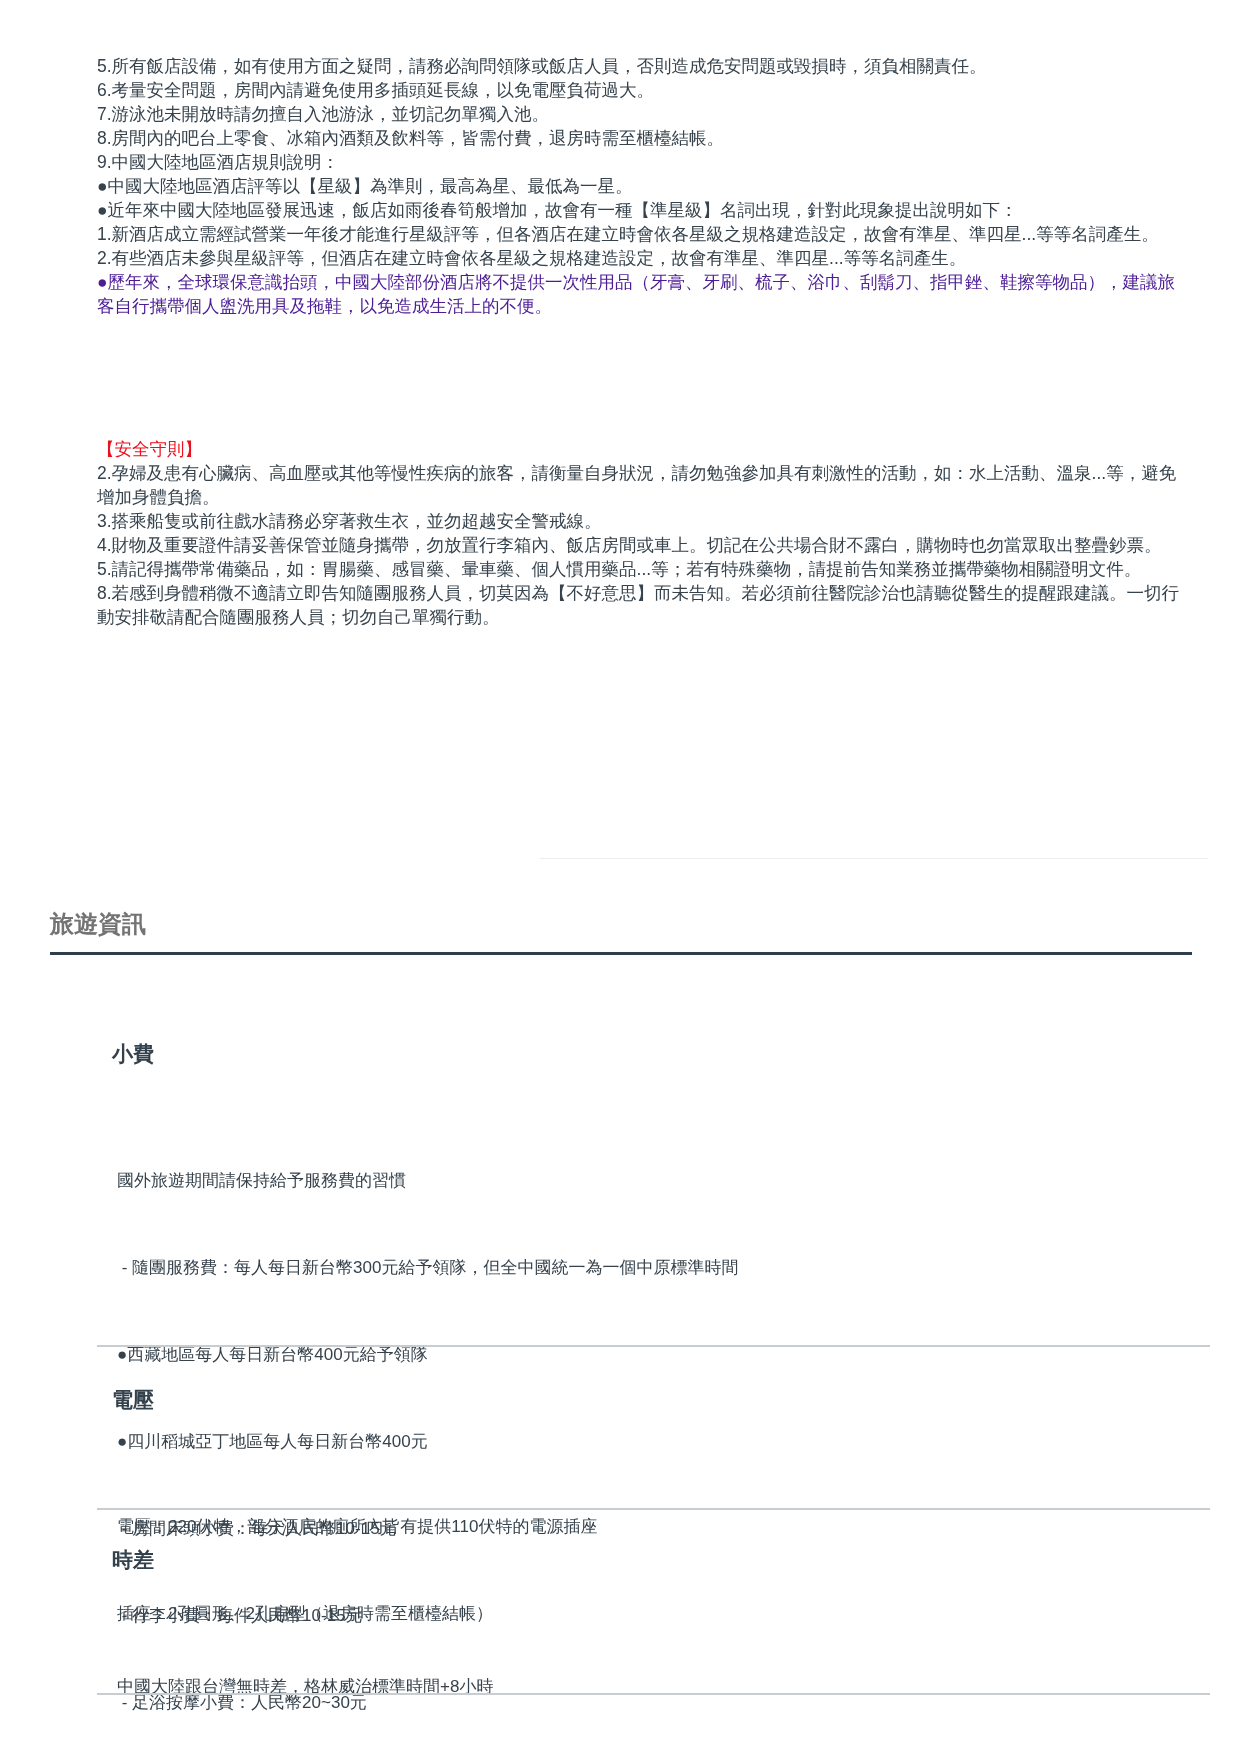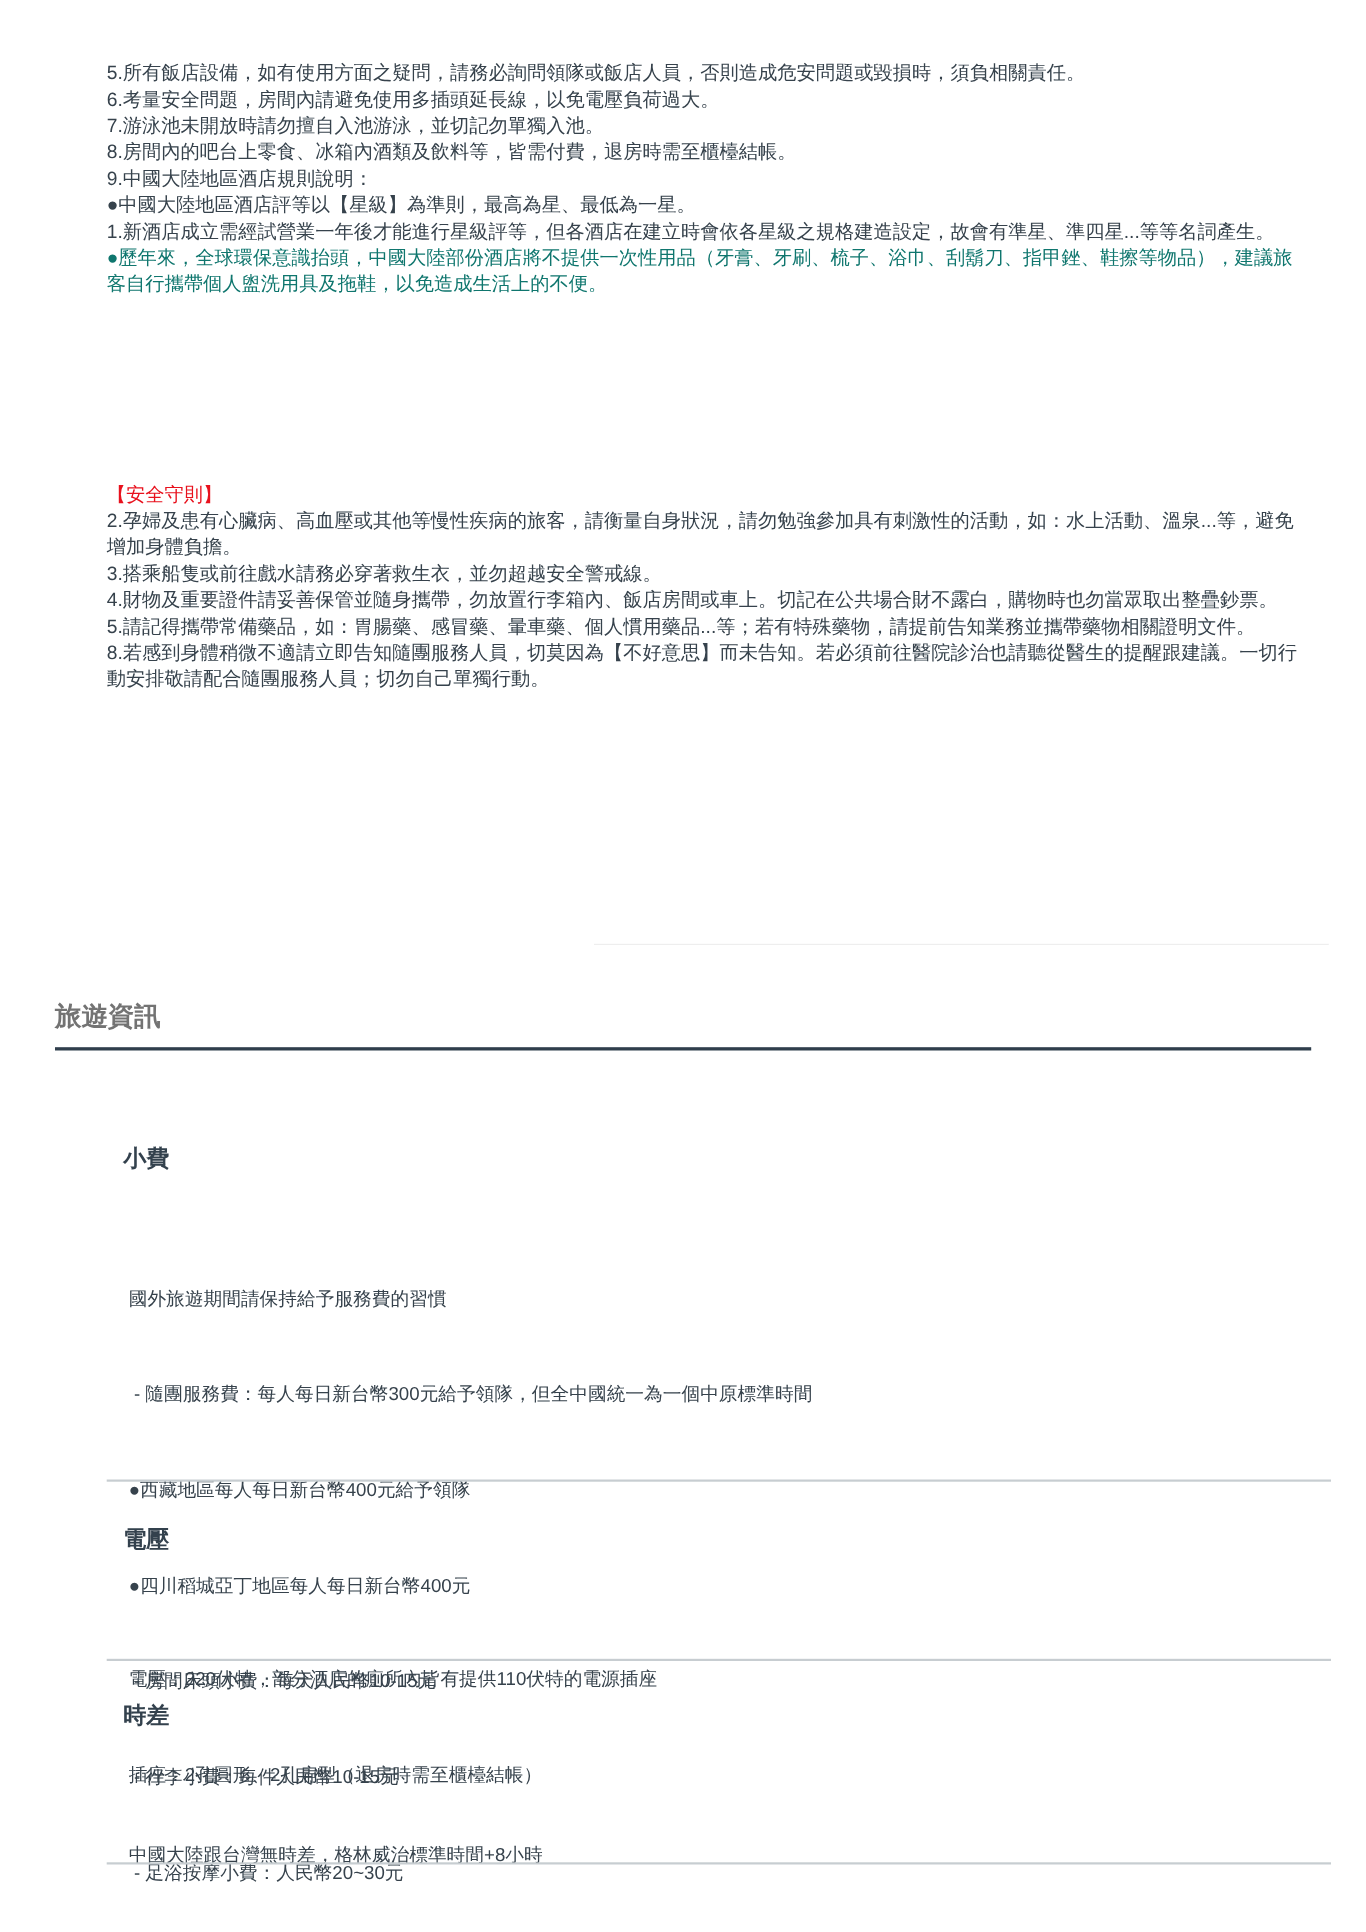--- a/index.html
+++ b/index.html
@@ -6,21 +6,21 @@
   body{
     width:1242px;height:1756px;background:#ffffff;
     font-family:"Liberation Sans","DejaVu Sans",sans-serif;
     color:#36424c;
   }
   .page{position:relative;width:1242px;height:1756px;background:#fff;overflow:hidden;}
 
   
   .notes{position:absolute;left:97px;top:54px;width:1092px;font-size:17.5px;line-height:24px;}
   .notes p{margin:0;}
-  .orange{color:#0f766e;}
+  .orange{color:#4c1d95;}
   .safety{position:absolute;left:97px;top:437px;width:1092px;font-size:17.5px;line-height:24px;}
   .safety p{margin:0;}
   .safety-title{color:#e8111d;}
 
   
   .travel-title{
     position:absolute;left:50px;top:908px;width:1142px;margin:0;
     font-size:24px;font-weight:700;color:#737373;
     padding-bottom:12px;border-bottom:3px solid #2f3e4c;
   }
@@ -45,21 +45,23 @@
 
 <div class="page">
 
   <section class="notes">
     <p>5.所有飯店設備，如有使用方面之疑問，請務必詢問領隊或飯店人員，否則造成危安問題或毀損時，須負相關責任。</p>
     <p>6.考量安全問題，房間內請避免使用多插頭延長線，以免電壓負荷過大。</p>
     <p>7.游泳池未開放時請勿擅自入池游泳，並切記勿單獨入池。</p>
     <p>8.房間內的吧台上零食、冰箱內酒類及飲料等，皆需付費，退房時需至櫃檯結帳。</p>
     <p>9.中國大陸地區酒店規則說明：</p>
     <p>●中國大陸地區酒店評等以【星級】為準則，最高為星、最低為一星。</p>
+    <p>●近年來中國大陸地區發展迅速，飯店如雨後春筍般增加，故會有一種【準星級】名詞出現，針對此現象提出說明如下：</p>
     <p>1.新酒店成立需經試營業一年後才能進行星級評等，但各酒店在建立時會依各星級之規格建造設定，故會有準星、準四星...等等名詞產生。</p>
+    <p>2.有些酒店未參與星級評等，但酒店在建立時會依各星級之規格建造設定，故會有準星、準四星...等等名詞產生。</p>
     <p class="orange">●歷年來，全球環保意識抬頭，中國大陸部份酒店將不提供一次性用品（牙膏、牙刷、梳子、浴巾、刮鬍刀、指甲銼、鞋擦等物品），建議旅客自行攜帶個人盥洗用具及拖鞋，以免造成生活上的不便。</p>
   </section>
 
   <section class="safety">
     <p class="safety-title">【安全守則】</p>
     <p>2.孕婦及患有心臟病、高血壓或其他等慢性疾病的旅客，請衡量自身狀況，請勿勉強參加具有刺激性的活動，如：水上活動、溫泉...等，避免增加身體負擔。</p>
     <p>3.搭乘船隻或前往戲水請務必穿著救生衣，並勿超越安全警戒線。</p>
     <p>4.財物及重要證件請妥善保管並隨身攜帶，勿放置行李箱內、飯店房間或車上。切記在公共場合財不露白，購物時也勿當眾取出整疊鈔票。</p>
     <p>5.請記得攜帶常備藥品，如：胃腸藥、感冒藥、暈車藥、個人慣用藥品...等；若有特殊藥物，請提前告知業務並攜帶藥物相關證明文件。</p>
     <p>8.若感到身體稍微不適請立即告知隨團服務人員，切莫因為【不好意思】而未告知。若必須前往醫院診治也請聽從醫生的提醒跟建議。一切行動安排敬請配合隨團服務人員；切勿自己單獨行動。</p>

